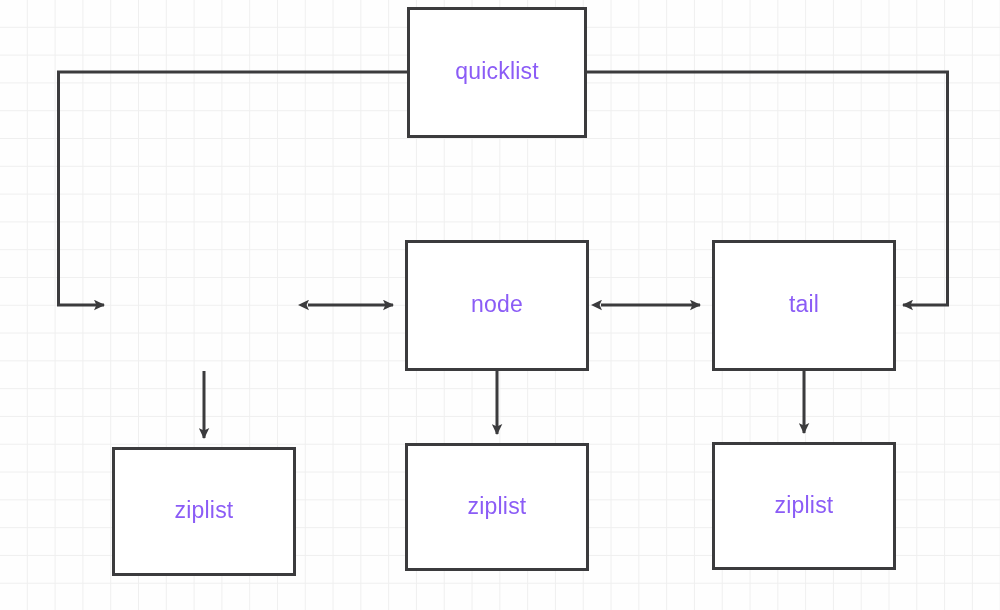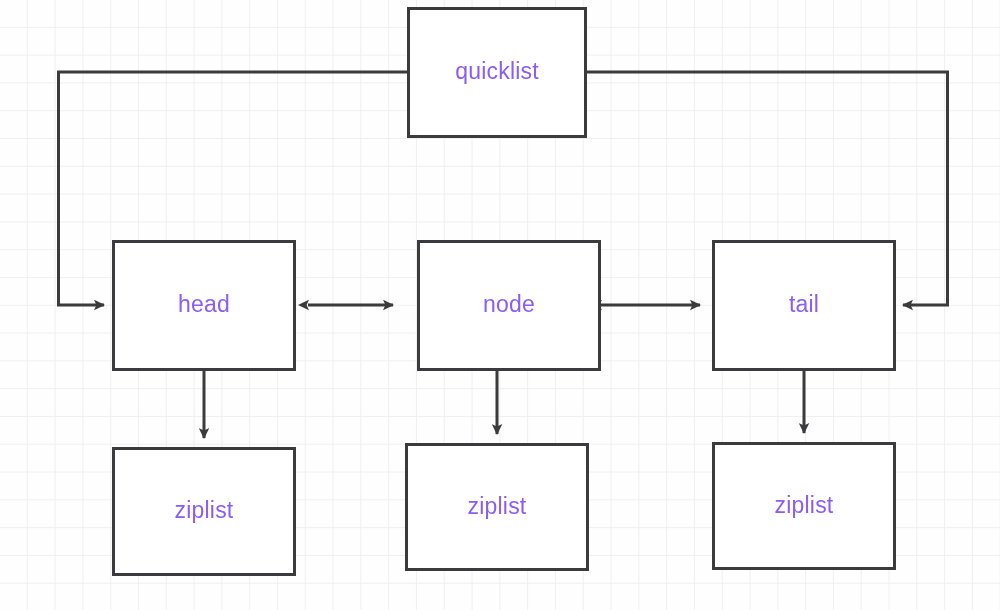--- a/index.html
+++ b/index.html
@@ -47,21 +47,21 @@
     letter-spacing: 0.2px;
     z-index: 2;
   }
   .node-label {
     display: block;
     line-height: 1;
     padding-bottom: 2px;
   }
   #box-quicklist { left: 407px; top: 7px;   width: 180px; height: 131px; }
   #box-head      { left: 112px; top: 240px; width: 184px; height: 131px; }
-  #box-node      { left: 405px; top: 240px; width: 184px; height: 131px; margin-left: 12px; }
+  #box-node      { left: 405px; top: 240px; width: 184px; height: 131px; }
   #box-tail      { left: 712px; top: 240px; width: 184px; height: 131px; }
   #box-ziplist-head { left: 112px; top: 447px; width: 184px; height: 129px; }
   #box-ziplist-node { left: 405px; top: 443px; width: 184px; height: 128px; }
   #box-ziplist-tail { left: 712px; top: 442px; width: 184px; height: 128px; }
 </style>
 </head>
 <body>
 
 <div id="canvas">
 
@@ -89,23 +89,20 @@
       <path d="M497,371 L497,434" marker-end="url(#arrowEnd)"></path>
 
       <path d="M804,371 L804,433" marker-end="url(#arrowEnd)"></path>
     </g>
   </svg>
 
   <div class="node-box" id="box-quicklist">
     <span class="node-label">quicklist</span>
   </div>
 
-  <div class="node-box" id="box-head">
-    <span class="node-label">head</span>
-  </div>
 
   <div class="node-box" id="box-node">
     <span class="node-label">node</span>
   </div>
 
   <div class="node-box" id="box-tail">
     <span class="node-label">tail</span>
   </div>
 
   <div class="node-box" id="box-ziplist-head">

